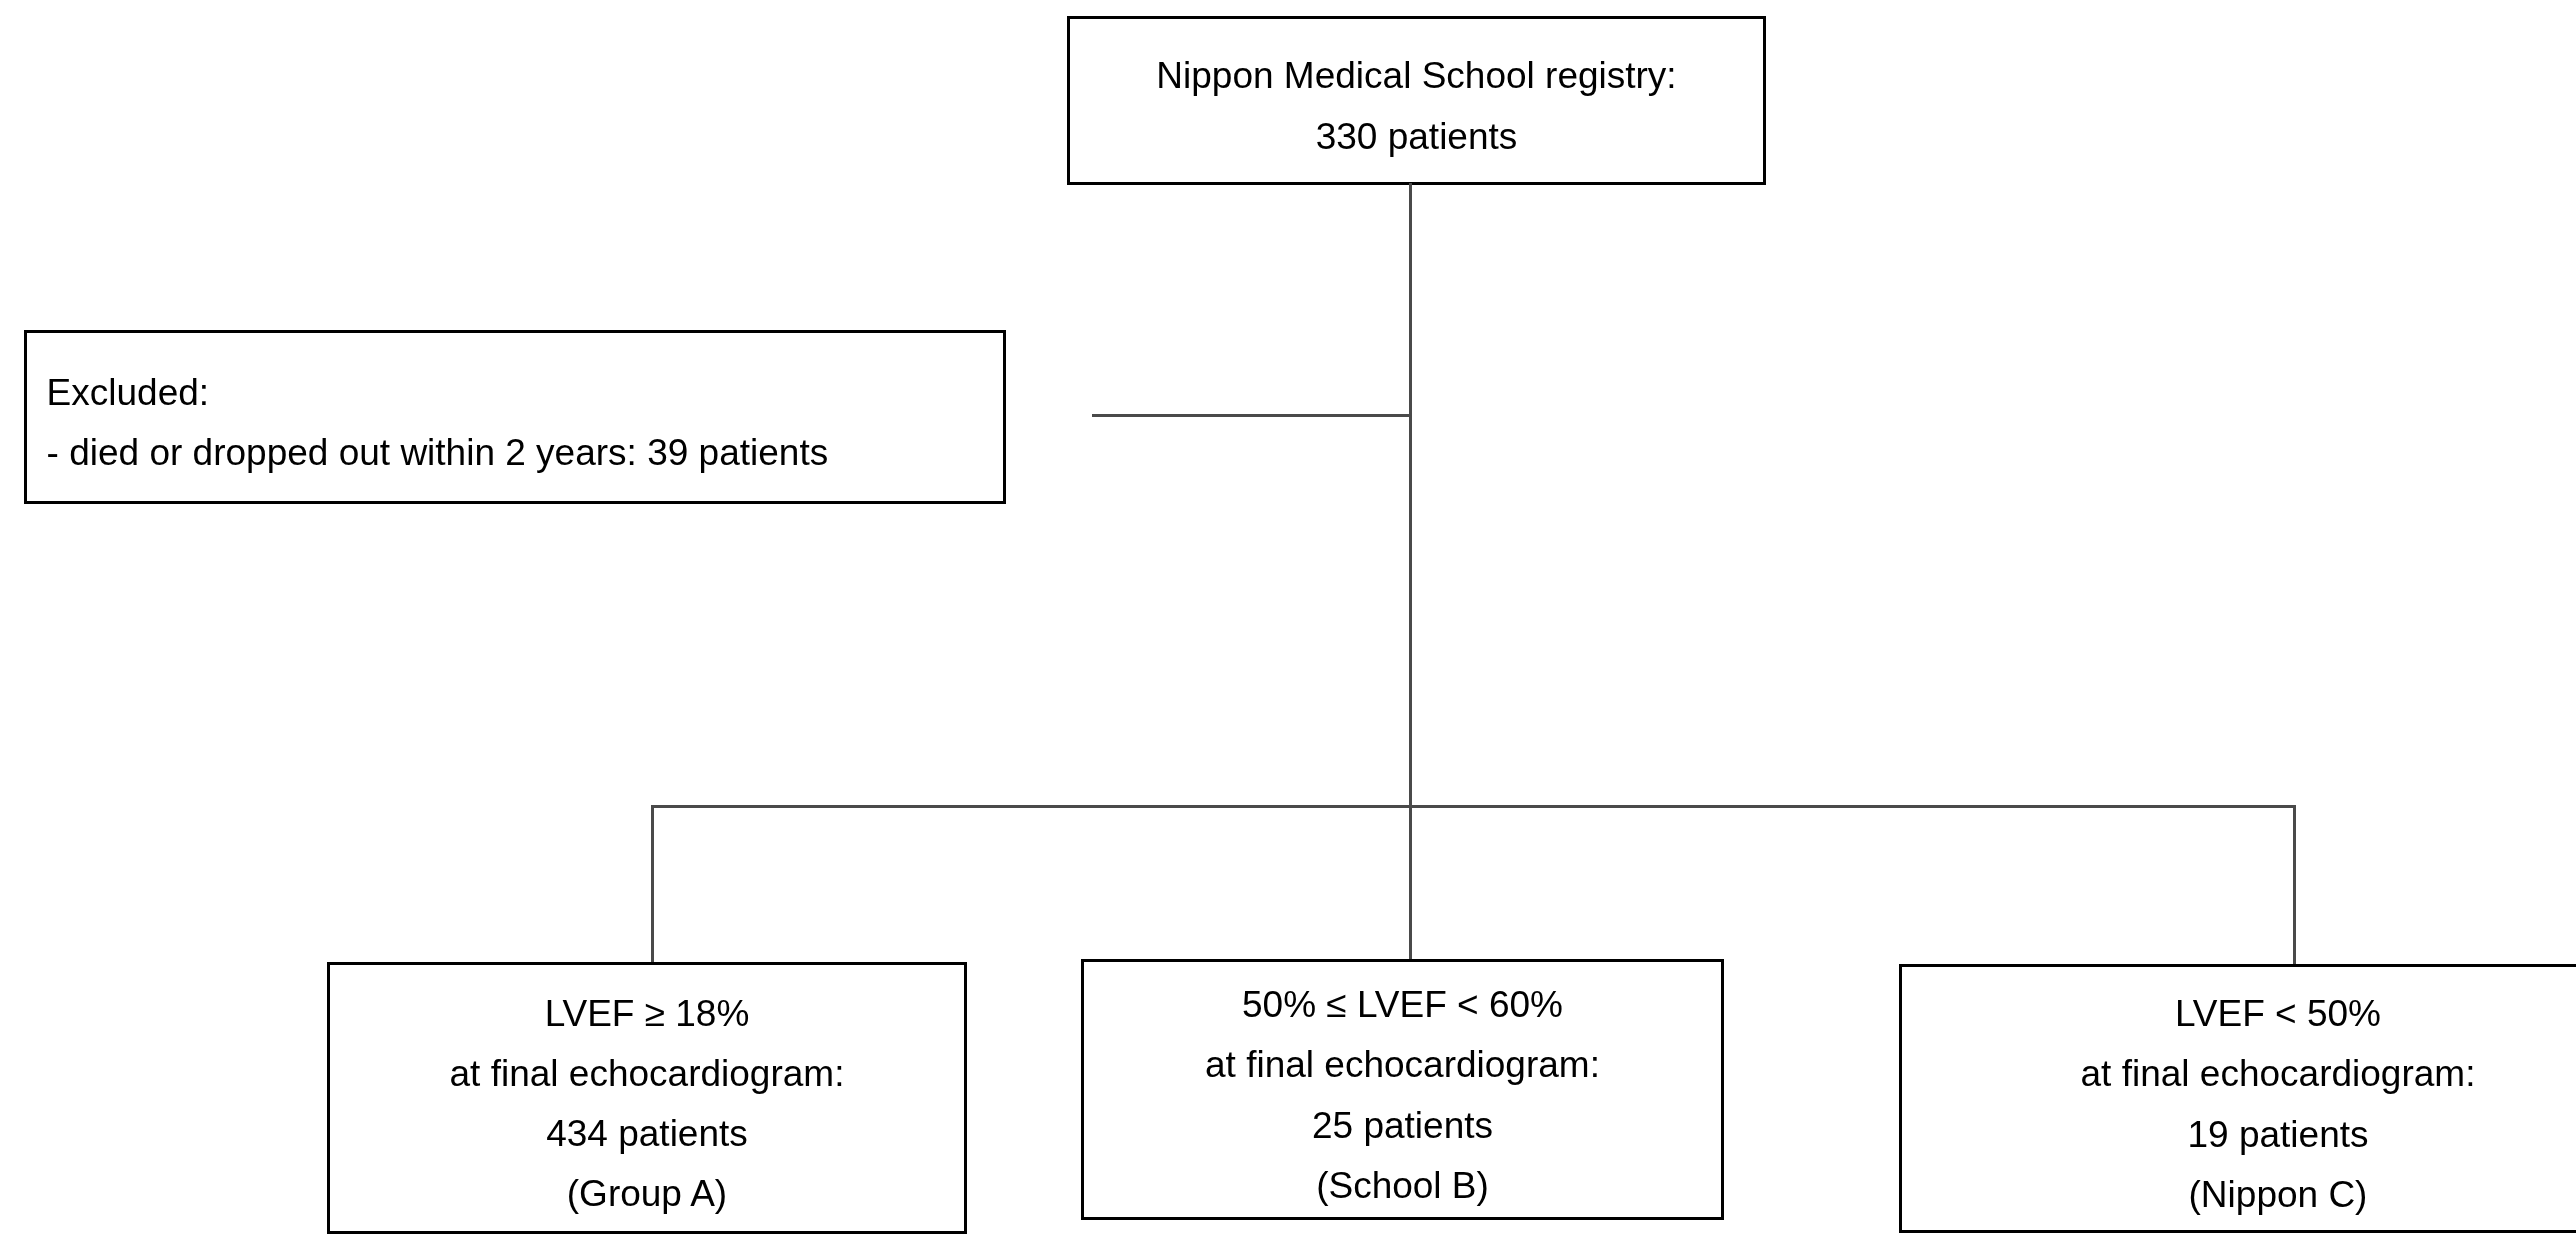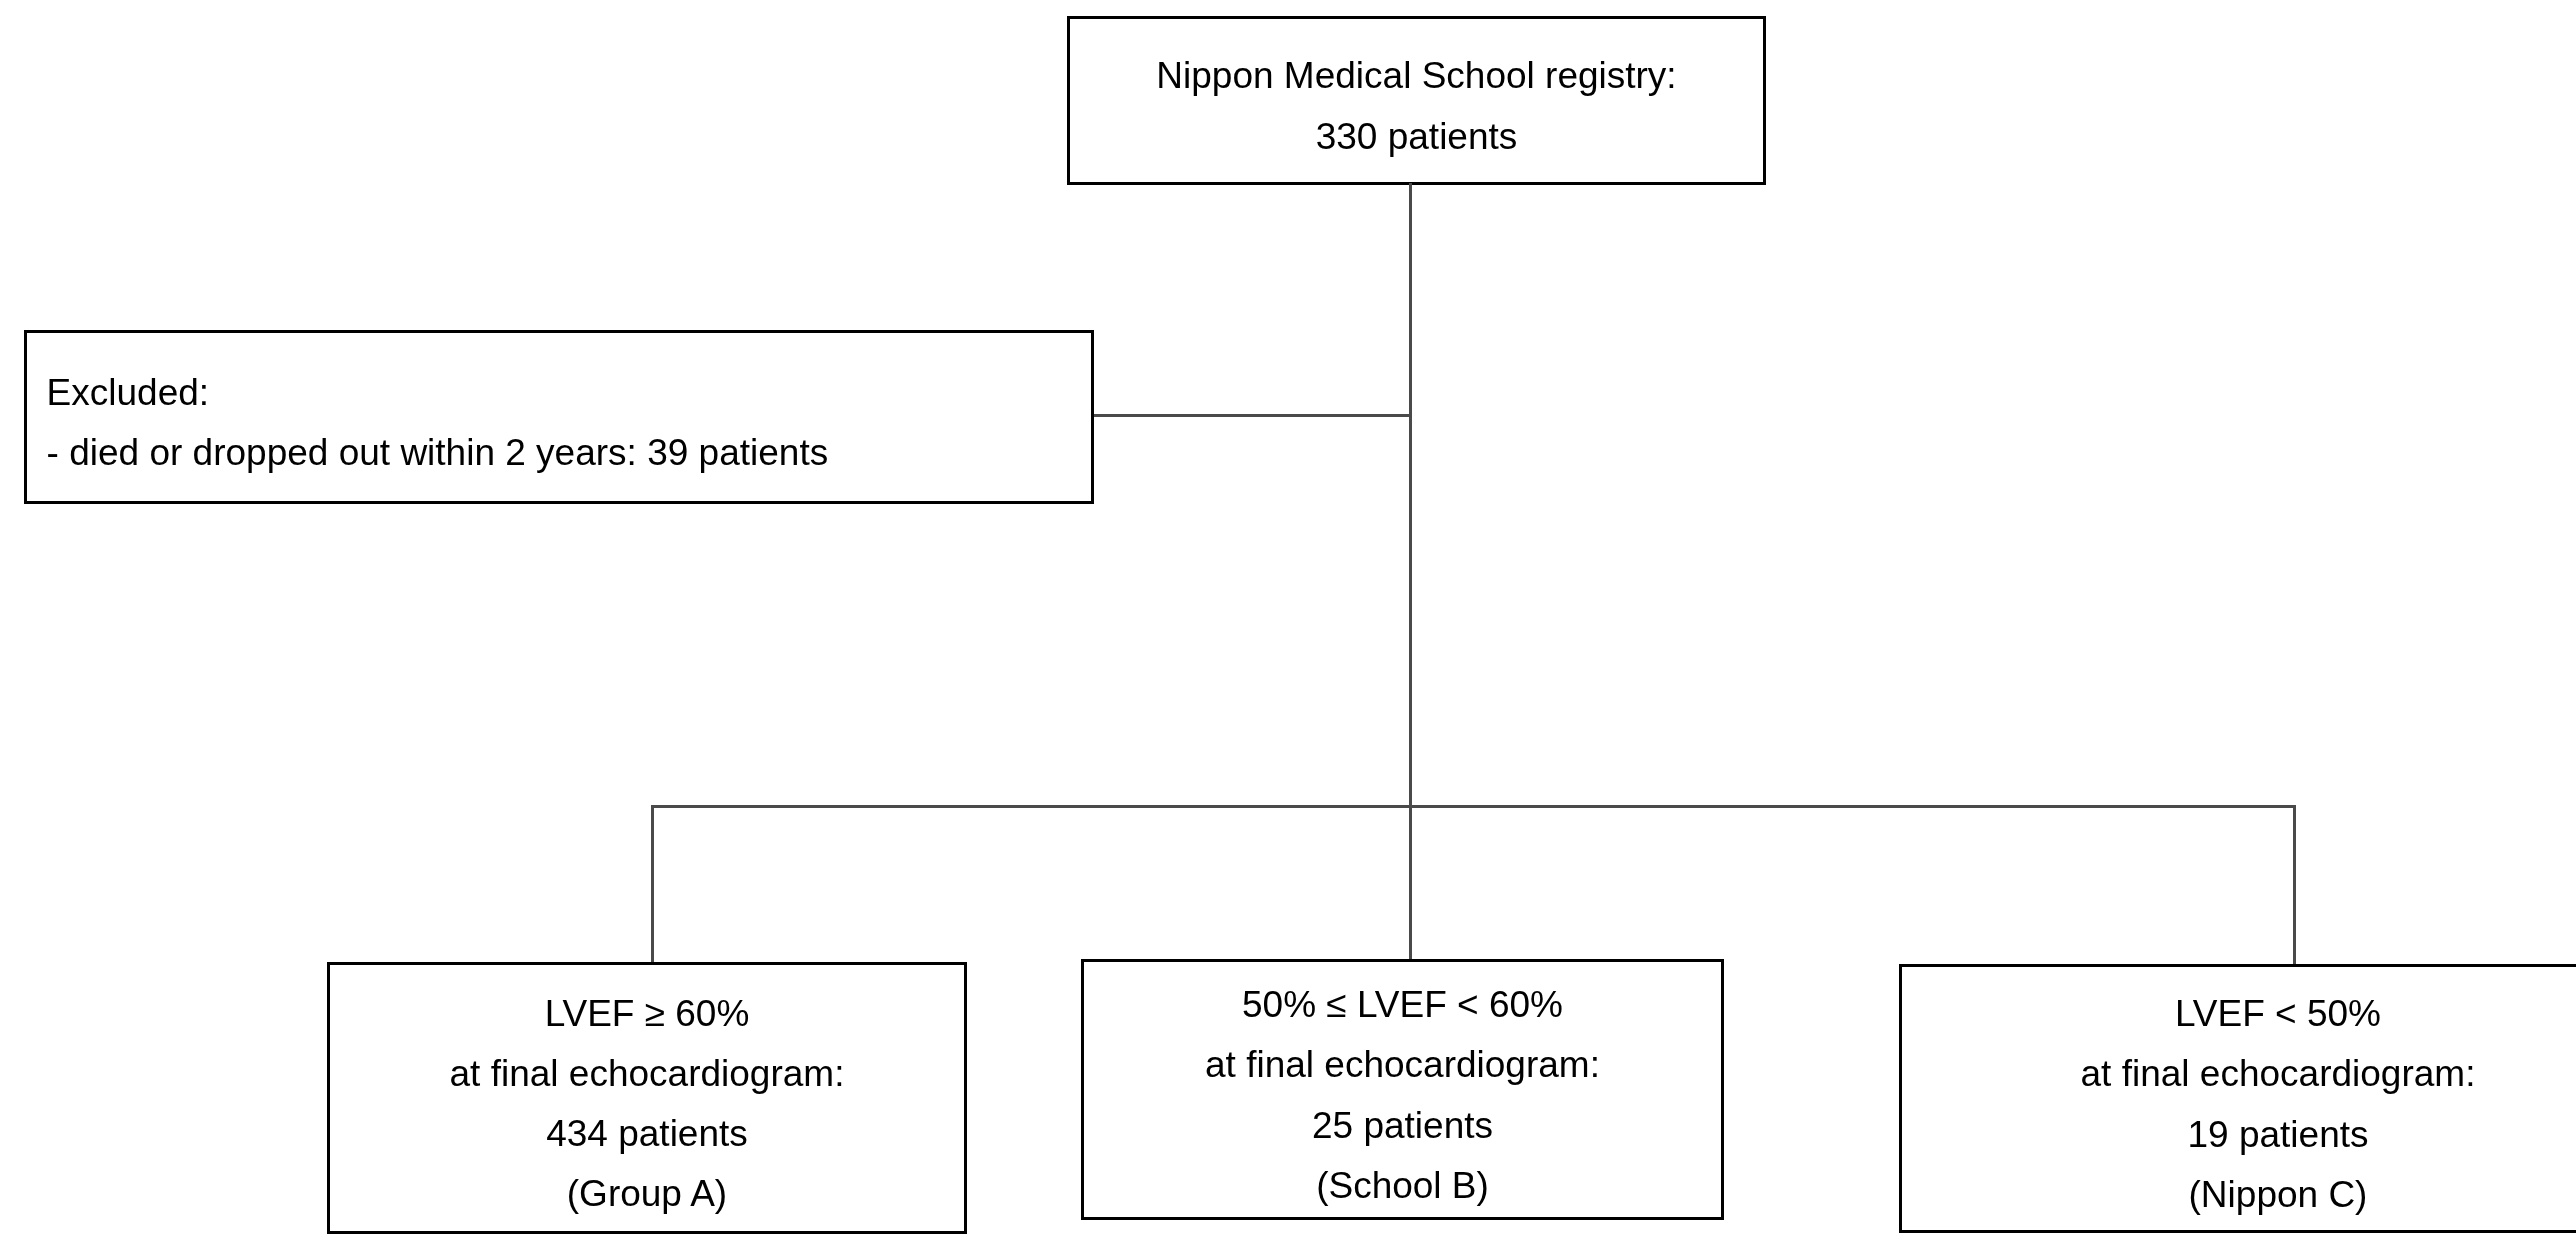--- a/index.html
+++ b/index.html
@@ -41,21 +41,21 @@
   .line {
     position: absolute;
     background: #4a4a4a;
   }
   .v-line { width: 2.9px; }
   .h-line { height: 2.9px; }
   .node .ln { display: block; white-space: nowrap; margin-top: 12px; }
 
   
   #node-registry  { left: 1067px; top: 16px;   width: 699px; height: 169px; }
-  #node-excluded  { left: 23.6px;   top: 330px;  width: 1070px; height: 174px; }
+  #node-excluded  { left: 23.6px;   top: 330px;  width: 982px; height: 174px; }
   #node-group-a   { left: 327px;  top: 962px; width: 640px; height: 272px; }
   #node-group-b   { left: 1081px; top: 959px; width: 643px; height: 261px; }
   #node-group-c   { left: 1899px; top: 964px; width: 758px; height: 269px; }
 
   #stem-main      { left: 1409px; top: 183px;  height: 624px; }
   #stem-excluded  { left: 1092px; top: 414px;  width: 319px; }
   #branch-bar     { left: 651px; top: 805px; width: 1644px; }
   #drop-a         { left: 651px; top: 805px; height: 158px; }
   #drop-b         { left: 1409px; top: 805px; height: 156px; }
   #drop-c         { left: 2293px; top: 805px; height: 160px; }
@@ -77,21 +77,21 @@
     <span class="ln">Excluded:</span>
     <span class="ln">- died or dropped out within 2 years: 39 patients</span>
   </div>
 
   <div class="line h-line" id="branch-bar"></div>
   <div class="line v-line" id="drop-a"></div>
   <div class="line v-line" id="drop-b"></div>
   <div class="line v-line" id="drop-c"></div>
 
   <div class="node centered" id="node-group-a">
-    <span class="ln">LVEF ≥ 60%</span>
+    <span class="ln">LVEF ≥ 18%</span>
     <span class="ln">at final echocardiogram:</span>
     <span class="ln">434 patients</span>
     <span class="ln">(Group A)</span>
   </div>
 
   <div class="node centered" id="node-group-b">
     <span class="ln">50% ≤ LVEF &lt; 60%</span>
     <span class="ln">at final echocardiogram:</span>
     <span class="ln">25 patients</span>
     <span class="ln">(School B)</span>

